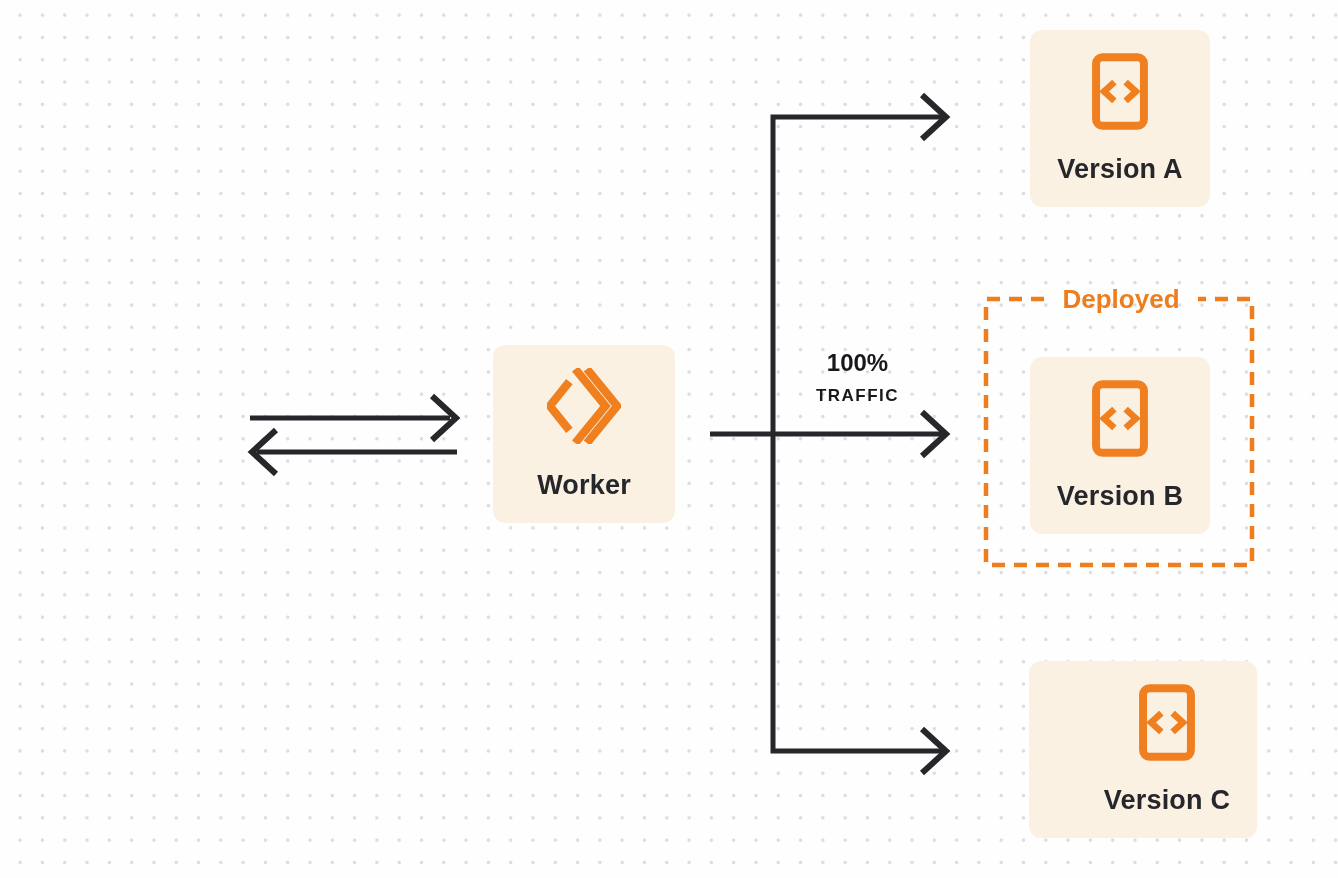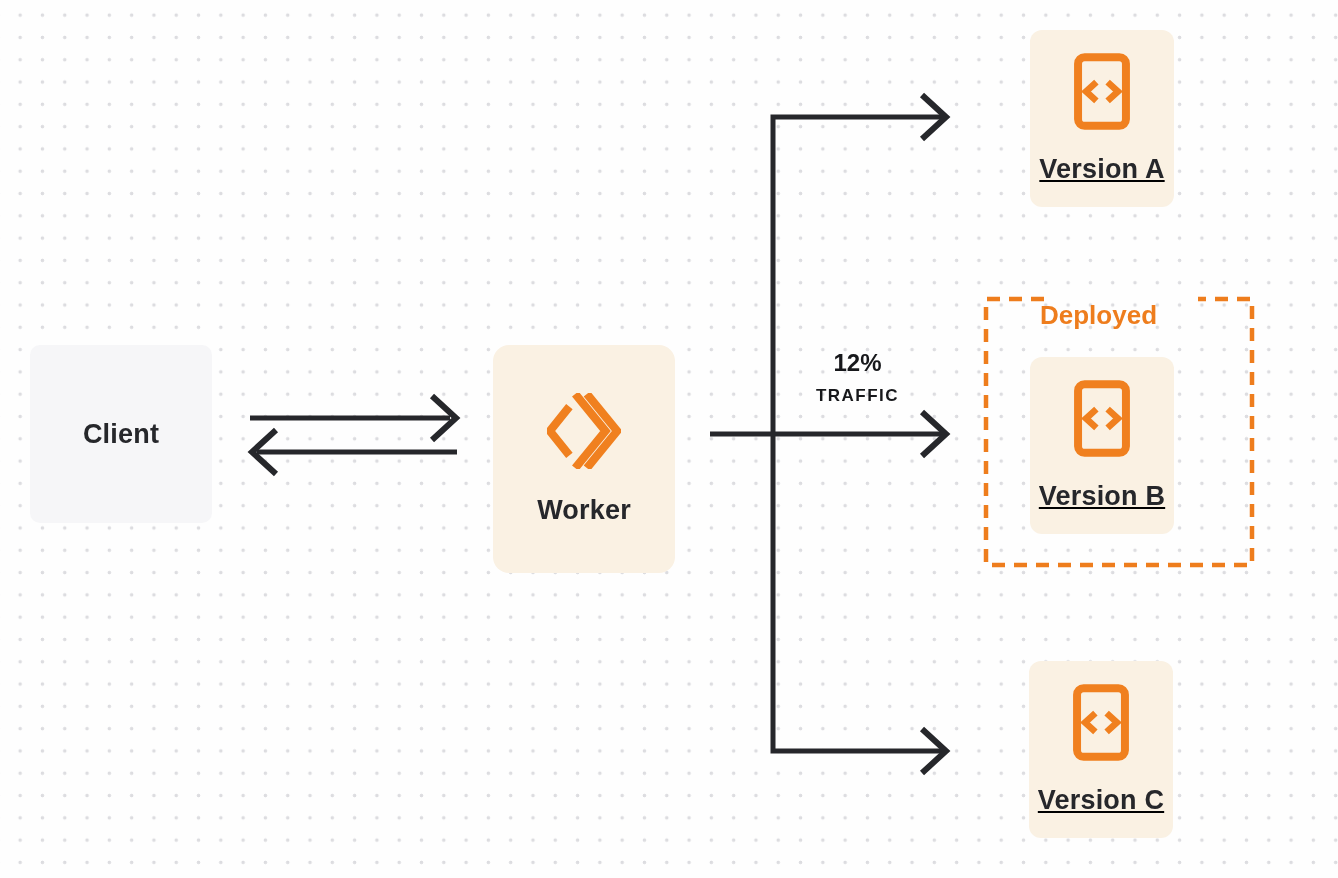--- a/index.html
+++ b/index.html
@@ -40,34 +40,32 @@
     letter-spacing: 0.2px;
   }
   .node-client {
     left: 30px; top: 345px;
     width: 182px; height: 178px;
     background: #f6f6f8;
     border-radius: 10px;
   }
   .node-worker {
     left: 493px; top: 345px;
-    width: 182px; height: 228px;
+    width: 182px; height: 178px;
     background: #faf1e3;
     gap: 26px;
-    border-radius: 16px;
   }
   .node-version {
-    width: 144px; height: 177px;
+    width: 180px; height: 177px;
     background: #faf1e3;
     gap: 24px;
-    text-decoration: underline;
   }
   .node-version-a { left: 1030px; top: 30px; }
   .node-version-b { left: 1030px; top: 345px; margin-top: 12px; }
-  .node-version-c { left: 1029px; top: 661px; }
+  .node-version-c { left: 1029px; top: 661px; padding-left: 48px; }
   .icon-wrap {
     display: flex;
     align-items: center;
     justify-content: center;
   }
   .traffic-label {
     position: absolute;
     left: 780px; top: 349px;
     width: 155px;
     text-align: center;
@@ -83,24 +81,24 @@
     margin-top: 9px;
     font-size: 17px;
     font-weight: bold;
     letter-spacing: 1.5px;
   }
   .deployed-label {
     position: absolute;
     left: 1040px; top: 283px;
     width: 162px; height: 32px;
     line-height: 32px;
+    text-align: center;
     color: #ee7d1d;
     font-size: 26px;
     font-weight: bold;
-    margin-top: 16px;
   }
 </style>
 </head>
 <body>
 
 <div class="canvas">
 
   <svg class="lines" viewBox="0 0 1338 878" xmlns="http://www.w3.org/2000/svg">
 
     <g stroke="#26272b" fill="none">
@@ -114,37 +112,34 @@
       <path d="M 942,117 H 773 V 751 H 942" stroke-width="5" stroke-linejoin="miter"></path>
       <path d="M 710,434 H 942" stroke-width="5"></path>
       <polyline points="922,95 946,117 922,139" stroke-width="6"></polyline>
       <polyline points="922,412 946,434 922,456" stroke-width="6"></polyline>
       <polyline points="922,729 946,751 922,773" stroke-width="6"></polyline>
     </g>
 
     <path d="M 1044,299 H 986 V 565 H 1252 V 299 H 1198" fill="none" stroke="#ee7d1d" stroke-width="4.5" stroke-dasharray="13 9"></path>
   </svg>
 
-  <div class="node node-client">
-    <span class="node-label">Client</span>
-  </div>
 
   <div class="node node-worker">
     <span class="icon-wrap">
       <svg width="74" height="76" viewBox="0 0 76 78" xmlns="http://www.w3.org/2000/svg" fill="none" stroke="#f0801f" stroke-width="8.5" stroke-linecap="butt" stroke-linejoin="miter">
         <polyline points="23,14 3,39 23,64"></polyline>
         <polyline points="29,1 60,39 29,77"></polyline>
         <polyline points="41,1 72,39 41,77"></polyline>
       </svg>
     </span>
     <span class="node-label">Worker</span>
   </div>
 
   <div class="traffic-label">
-    <span class="traffic-line1">12%</span>
+    <span class="traffic-line1">100%</span>
     <span class="traffic-line2">TRAFFIC</span>
   </div>
 
   <span class="deployed-label">Deployed</span>
 
   <div class="node node-version node-version-a">
     <span class="icon-wrap">
       <svg width="58" height="77" viewBox="0 0 60 82" xmlns="http://www.w3.org/2000/svg" fill="none" stroke="#f0801f" stroke-linecap="butt" stroke-linejoin="miter">
         <rect x="4.5" y="4.5" width="51" height="73" rx="7" stroke-width="8.5"></rect>
         <polyline points="24,31 13,41 24,51" stroke-width="7"></polyline>

